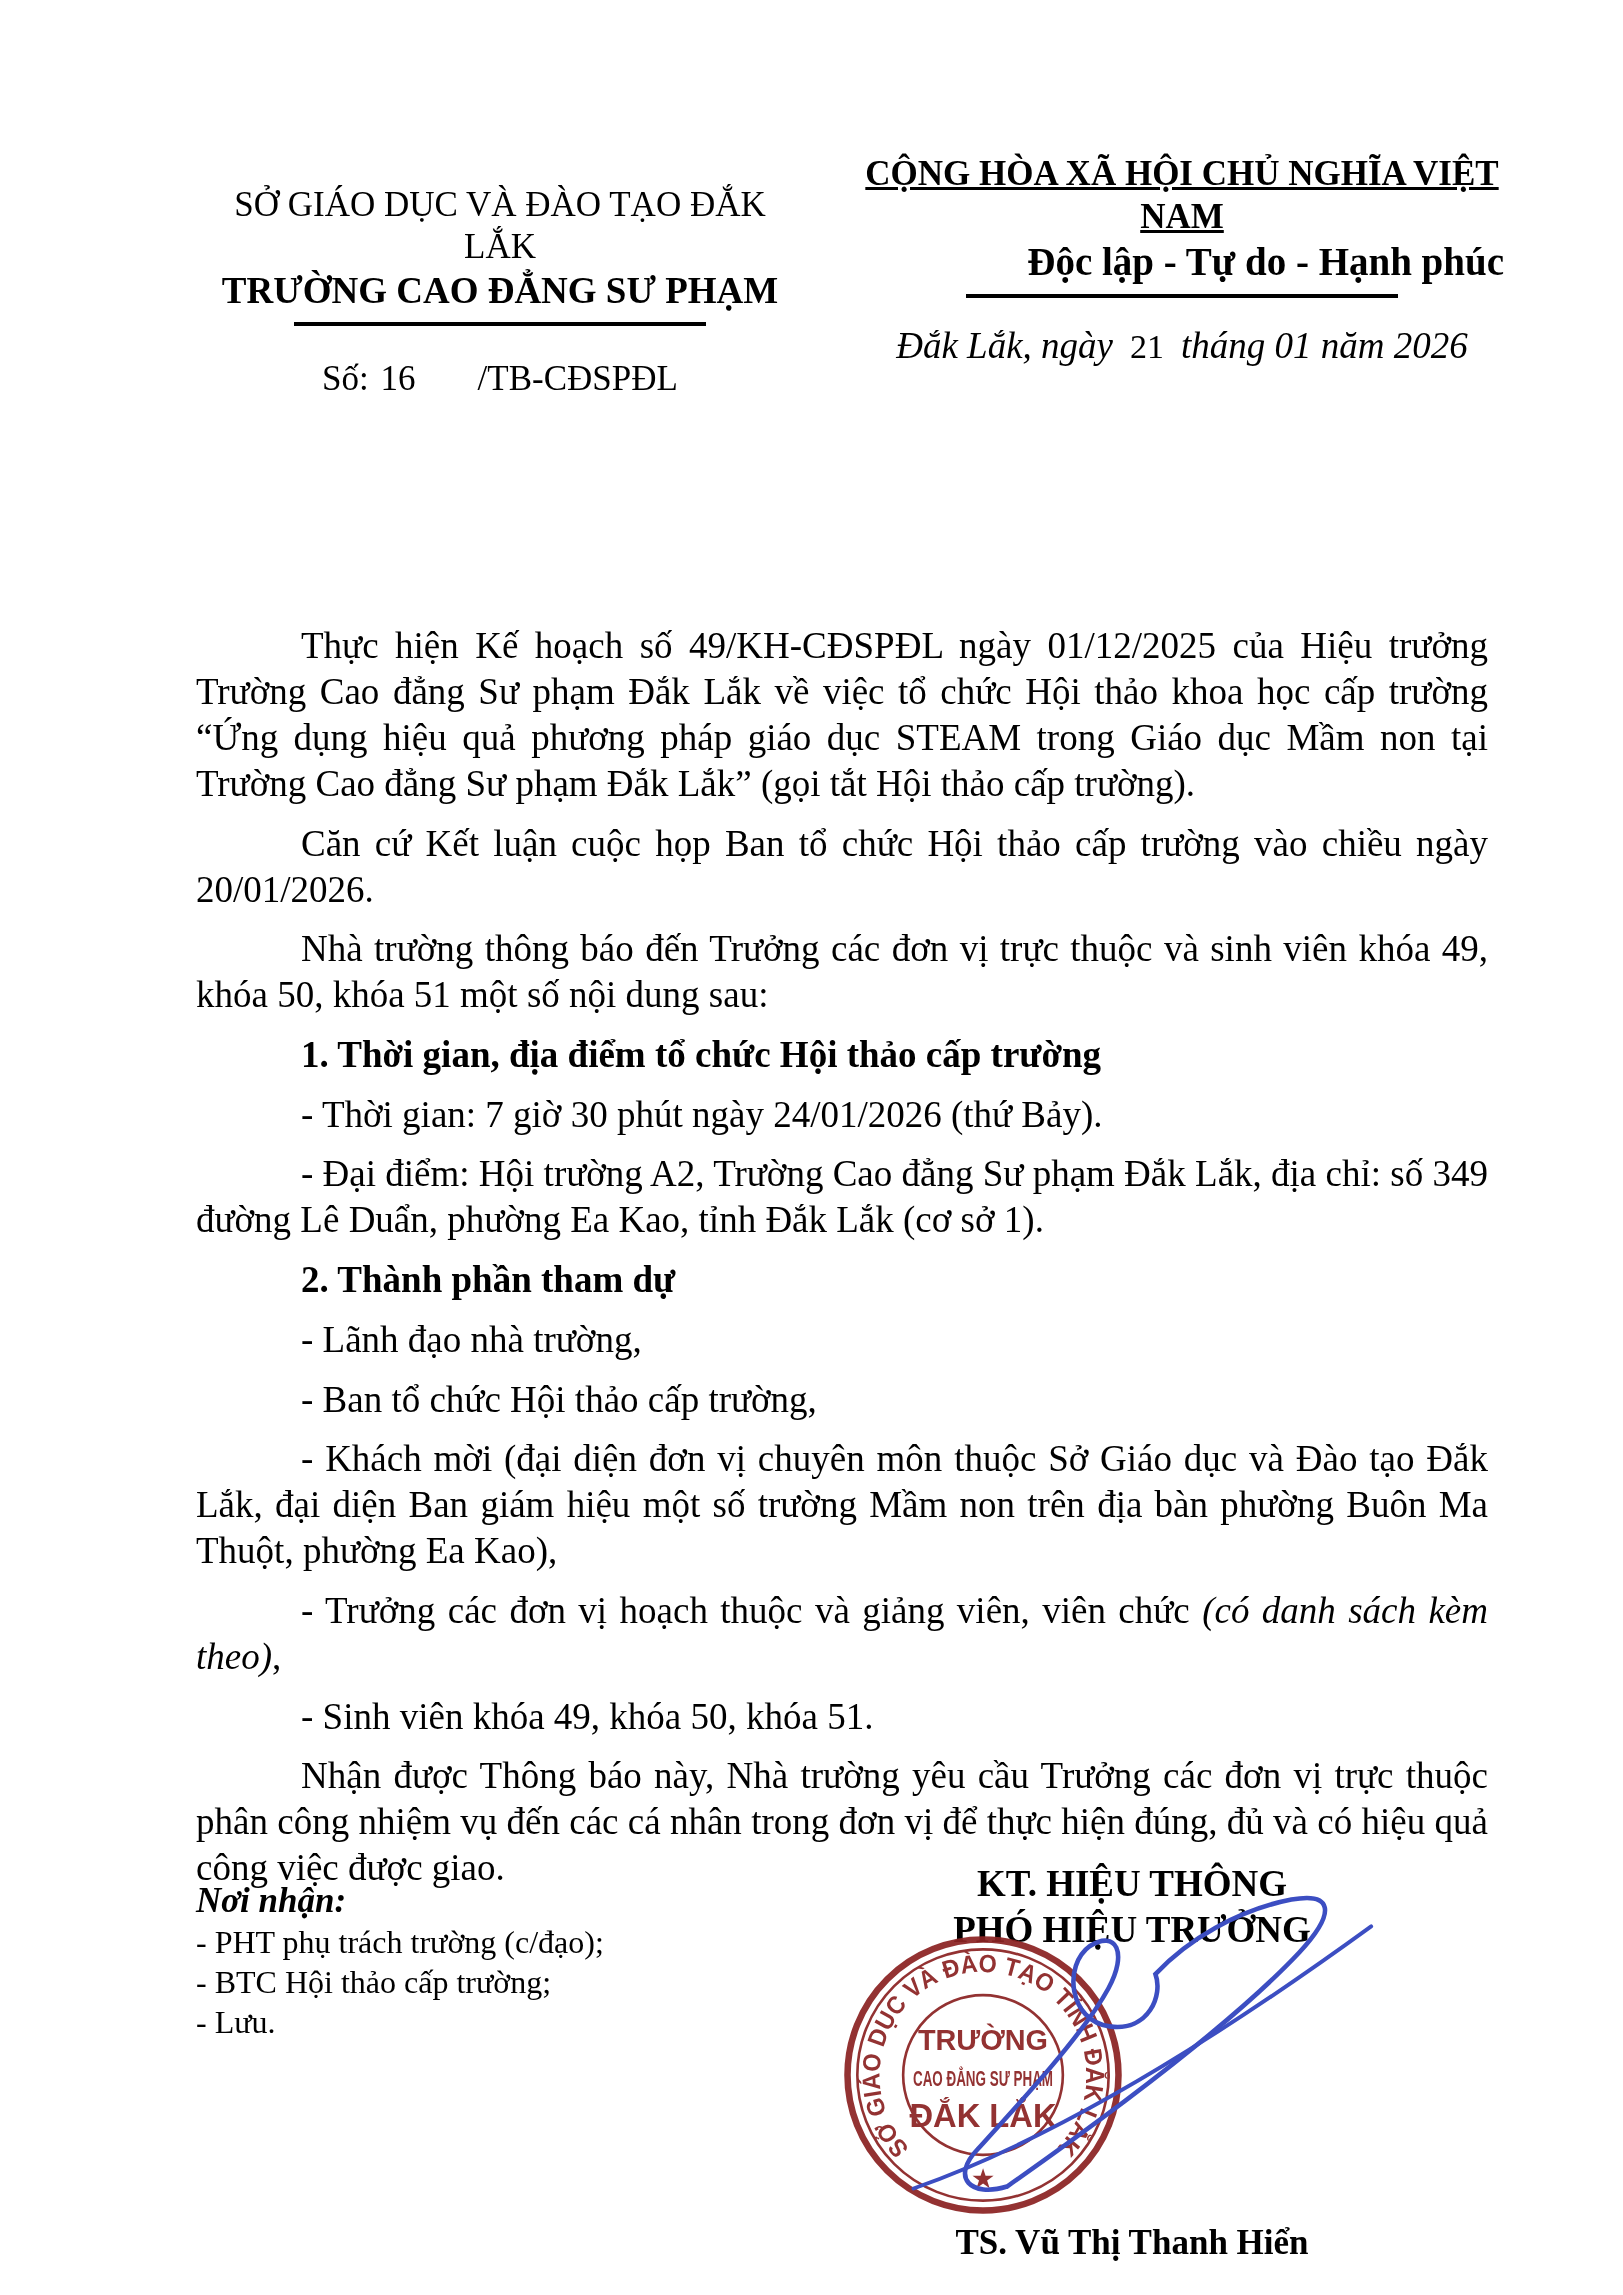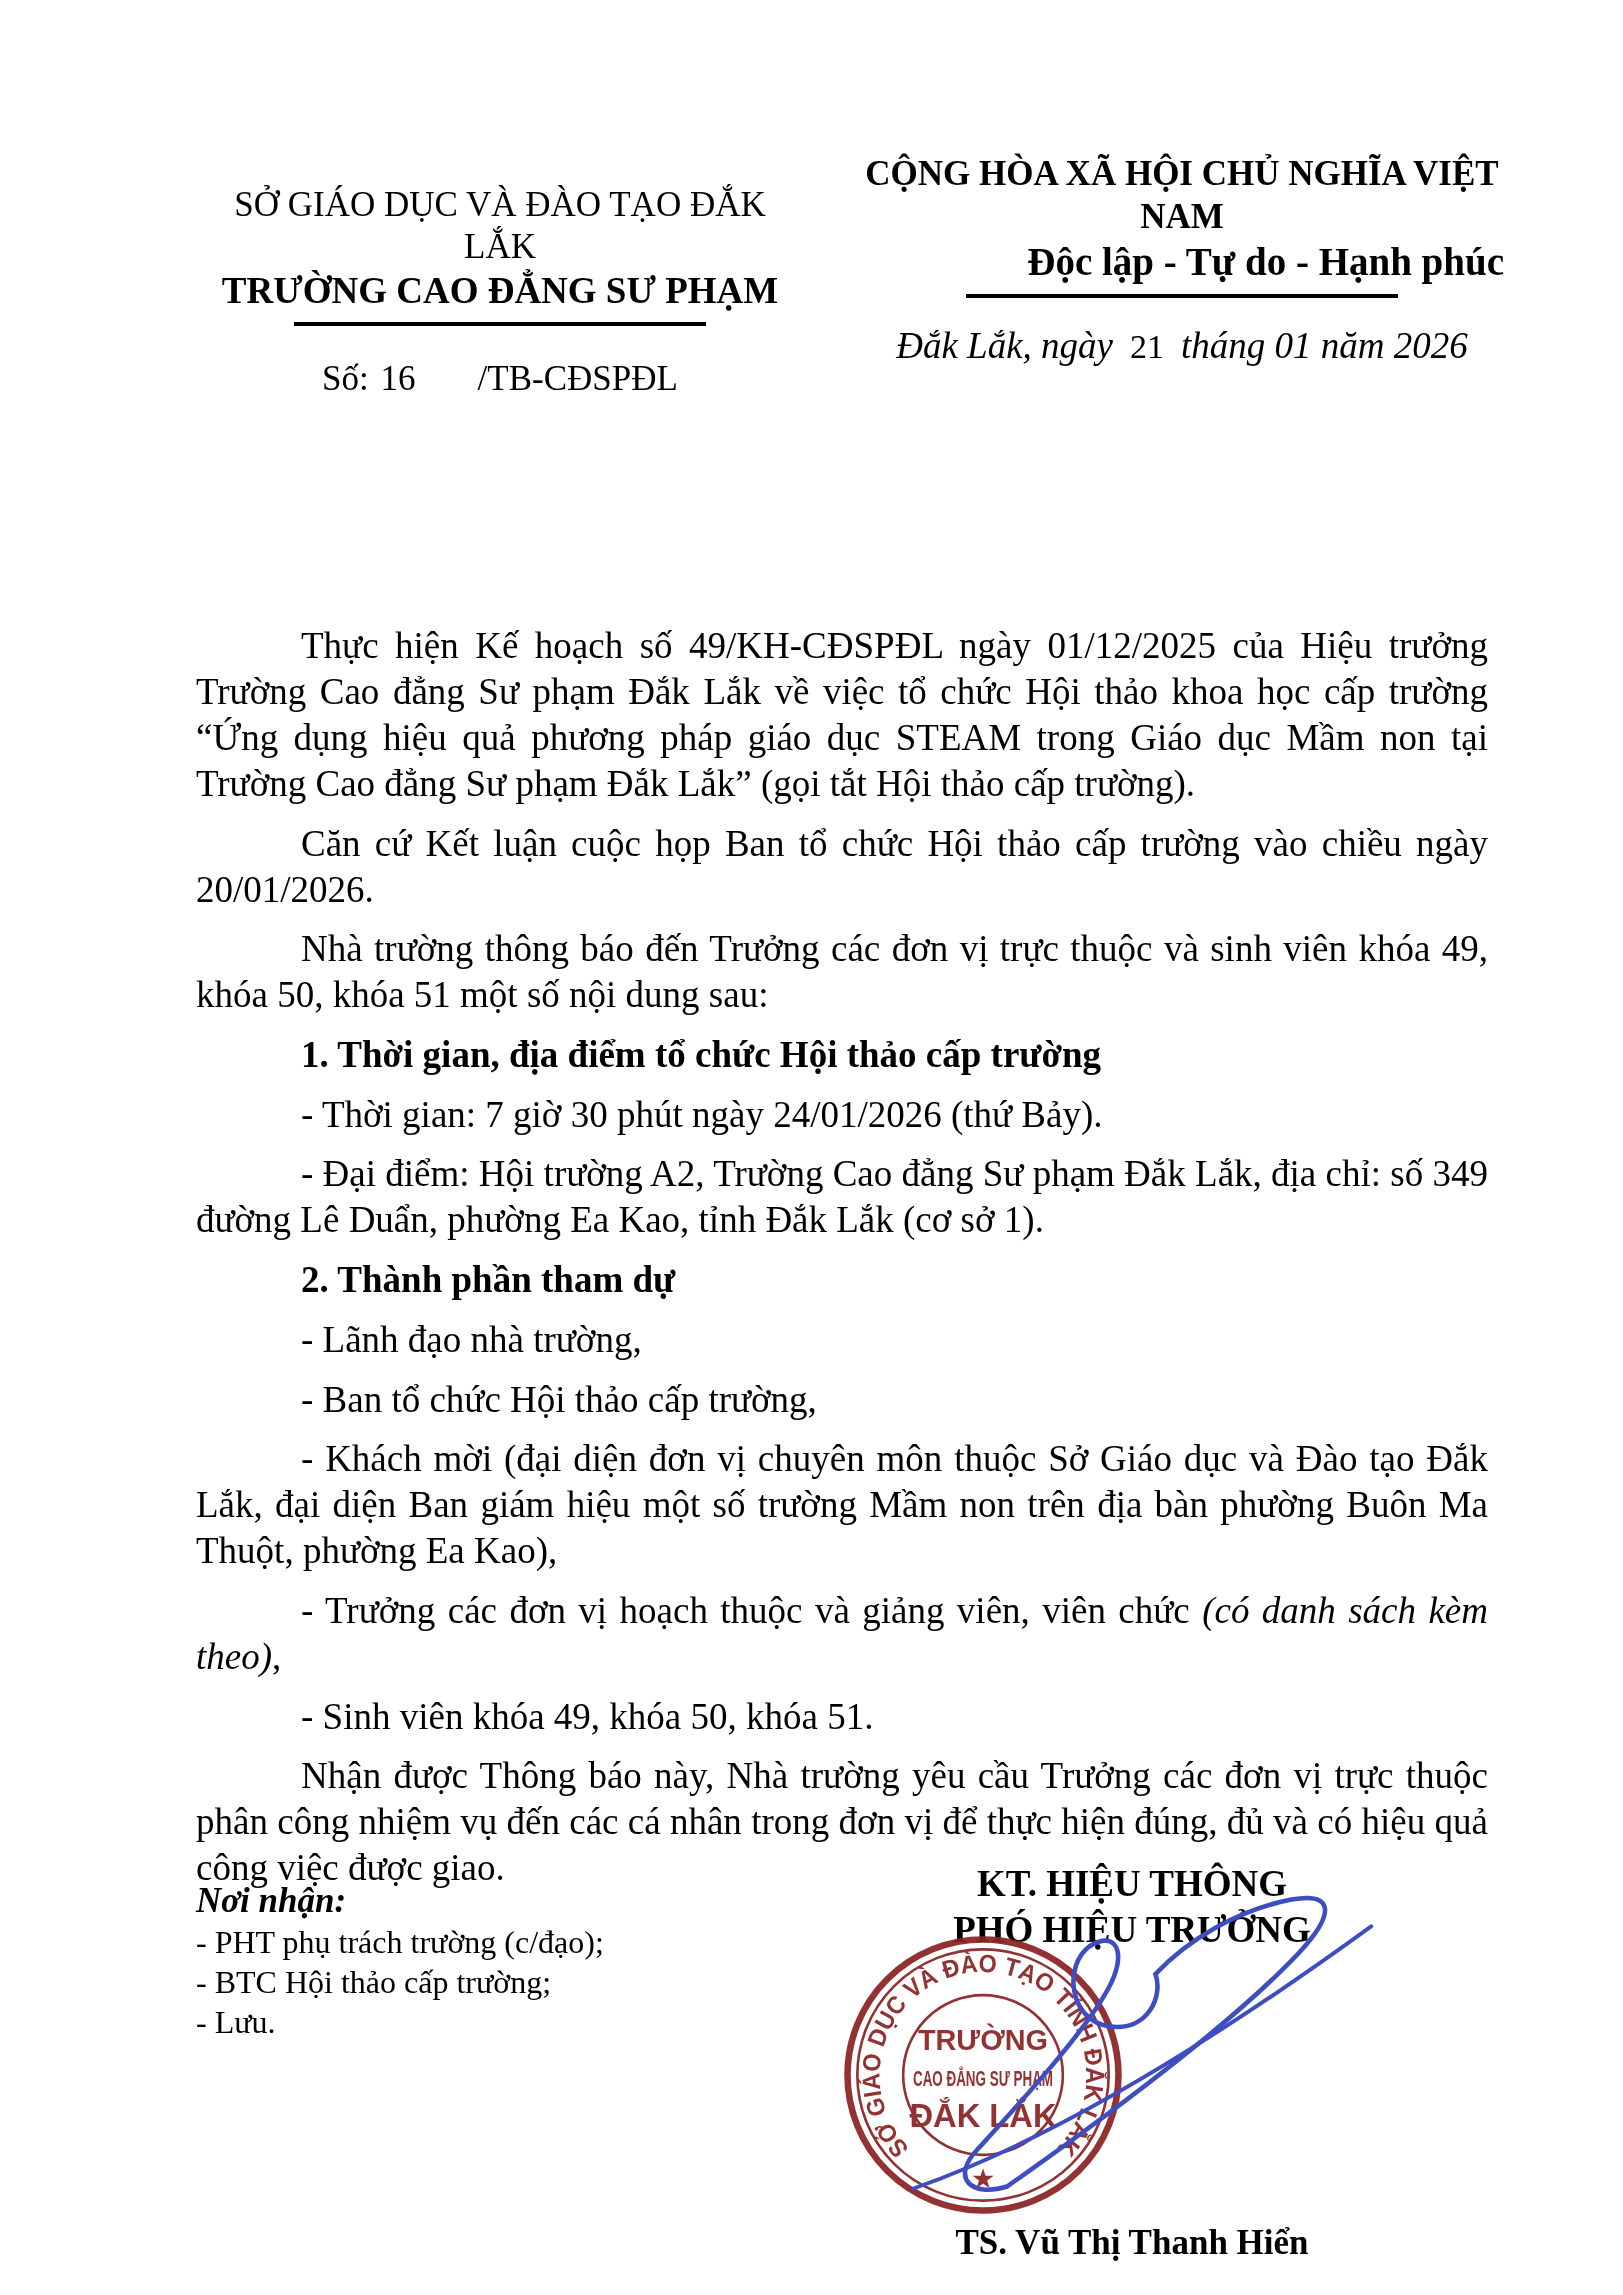--- a/index.html
+++ b/index.html
@@ -14,21 +14,21 @@
   
   .hdr-left{position:absolute;left:196px;top:156px;width:608px;text-align:center;margin-top:28px;}
   .hdr-left .l1{font-size:35px;line-height:42px;}
   .hdr-left .l2{font-size:37px;line-height:46px;font-weight:bold;}
   .hdr-left .rule{width:412px;height:4.6px;background:#000;margin:7.9px auto 0;}
   .so-line{margin-top:33px;font-size:35px;}
   .so-line .gap{display:inline-block;width:62px;}
   .so-line .gap2{display:inline-block;width:11.8px;}
 
   .hdr-right{position:absolute;left:860px;top:152px;width:644px;text-align:center;}
-  .hdr-right .r1{font-size:35px;line-height:43px;font-weight:bold;}
+  .hdr-right .r1{font-size:35px;line-height:43px;font-weight:bold;text-decoration:underline;}
   .hdr-right .r2{font-size:39px;line-height:48px;font-weight:bold;text-align:right;}
   .hdr-right .rule{width:432px;height:4.6px;background:#000;margin:7.9px auto 0;}
   .date-line{margin-top:26px;font-size:37px;font-style:italic;}
   .date-line .day{font-style:normal;font-size:34px;padding:0 17px;}
 
   
   .title-block{position:absolute;left:196px;top:366px;width:1292px;text-align:center;}
   .title-main{font-size:52px;line-height:63px;font-weight:bold;}
   .title-sub{font-size:39px;line-height:44px;font-weight:bold;}
   .u-thick{border-bottom:4.6px solid #000;padding-bottom:2.6px;}

